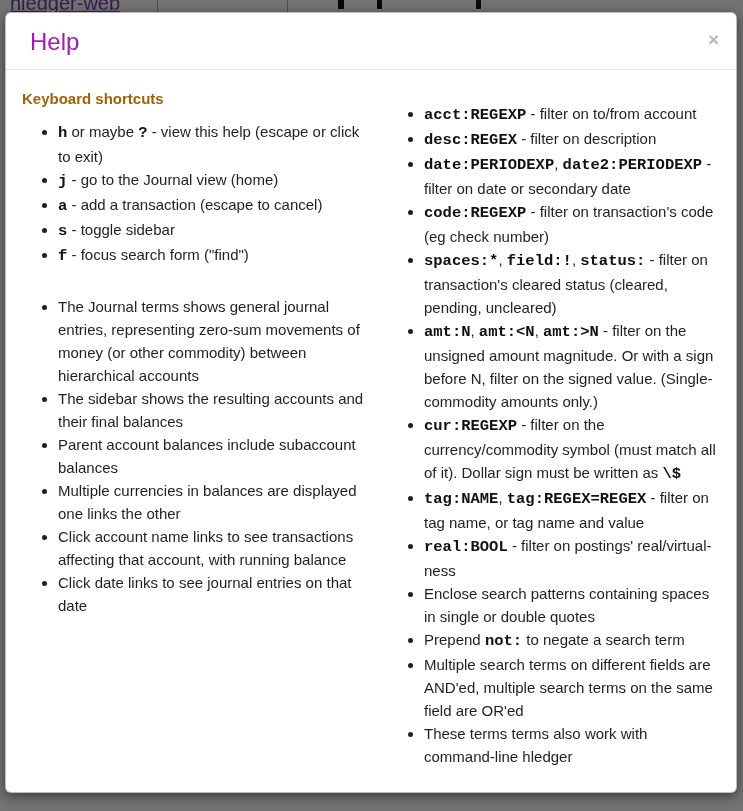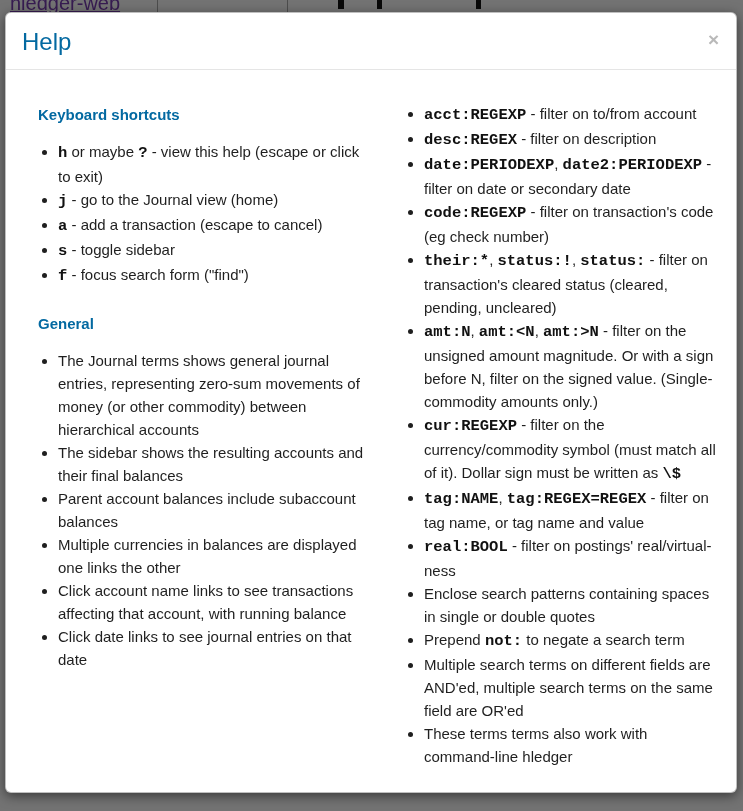--- a/index.html
+++ b/index.html
@@ -43,39 +43,39 @@
     box-shadow: 0 3px 12px rgba(0,0,0,0.5);
     color: #222222;
   }
   .modal-header {
     position: relative;
     padding: 13px 16px 12px 16px;
     border-bottom: 1px solid #e5e5e5;
   }
   .modal-title {
     font-size: 24px; line-height: 31px;
-    font-weight: 400; color: #0369a1;
+    font-weight: 400; color: #a21caf; margin-left: 8px;
   }
   .close {
     position: absolute; right: 17px; top: 19px;
     border: none; background: none; padding: 0;
     font-family: "Liberation Sans", sans-serif;
     font-size: 19px; font-weight: bold; line-height: 16px;
     color: #b9b9b9; cursor: pointer;
   }
   .modal-body {
     display: flex;
     padding: 20px 14px 0 16px;
     font-size: 15px;
   }
   .col { width: 50%; box-sizing: border-box; }
   .col-right { padding-left: 16px; }
   .help-heading {
     font-weight: bold; font-size: 15px; line-height: 18px;
-    color: #0369a1; margin: 16px;
+    color: #a16207; margin: 0;
   }
   .help-list {
     margin: 12px 0 27px 0;
     padding-left: 36px;
     list-style: disc outside;
   }
   .help-list li {
     line-height: 23px;
     max-width: 306px;
     color: #1f1f1f;
@@ -110,37 +110,36 @@
   <div class="modal-body">
     <div class="col col-left">
         <div class="help-heading">Keyboard shortcuts</div>
         <ul class="help-list">
           <li><code>h</code> or maybe <code>?</code> - view this help (escape or click to exit)</li>
           <li><code>j</code> - go to the Journal view (home)</li>
           <li><code>a</code> - add a transaction (escape to cancel)</li>
           <li><code>s</code> - toggle sidebar</li>
           <li><code>f</code> - focus search form ("find")</li>
         </ul>
-        <div class="help-heading">General</div>
         <ul class="help-list">
           <li>The Journal terms shows general journal entries, representing zero-sum movements of money (or other commodity) between hierarchical accounts</li>
           <li>The sidebar shows the resulting accounts and their final balances</li>
           <li>Parent account balances include subaccount balances</li>
           <li>Multiple currencies in balances are displayed one links the other</li>
           <li>Click account name links to see transactions affecting that account, with running balance</li>
           <li>Click date links to see journal entries on that date</li>
         </ul>
       </div>
     <div class="col col-right">
         <ul class="help-list">
           <li><code>acct:REGEXP</code> - filter on to/from account</li>
           <li><code>desc:REGEX</code> - filter on description</li>
           <li><code>date:PERIODEXP</code>, <code>date2:PERIODEXP</code> - filter on date or secondary date</li>
           <li><code>code:REGEXP</code> - filter on transaction's code (eg check number)</li>
-          <li><code>their:*</code>, <code>status:!</code>, <code>status:</code> - filter on transaction's cleared status (cleared, pending, uncleared)</li>
+          <li><code>spaces:*</code>, <code>field:!</code>, <code>status:</code> - filter on transaction's cleared status (cleared, pending, uncleared)</li>
           <li><code>amt:N</code>, <code>amt:&lt;N</code>, <code>amt:&gt;N</code> - filter on the unsigned amount magnitude. Or with a sign before N, filter on the signed value. (Single-commodity amounts only.)</li>
           <li><code>cur:REGEXP</code> - filter on the currency/commodity symbol (must match all of it). Dollar sign must be written as <code>\$</code></li>
           <li><code>tag:NAME</code>, <code>tag:REGEX=REGEX</code> - filter on tag name, or tag name and value</li>
           <li><code>real:BOOL</code> - filter on postings' real/virtual-ness</li>
           <li>Enclose search patterns containing spaces in single or double quotes</li>
           <li>Prepend <code>not:</code> to negate a search term</li>
           <li>Multiple search terms on different fields are AND'ed, multiple search terms on the same field are OR'ed</li>
           <li>These terms terms also work with command-line hledger</li>
         </ul>
       </div>

